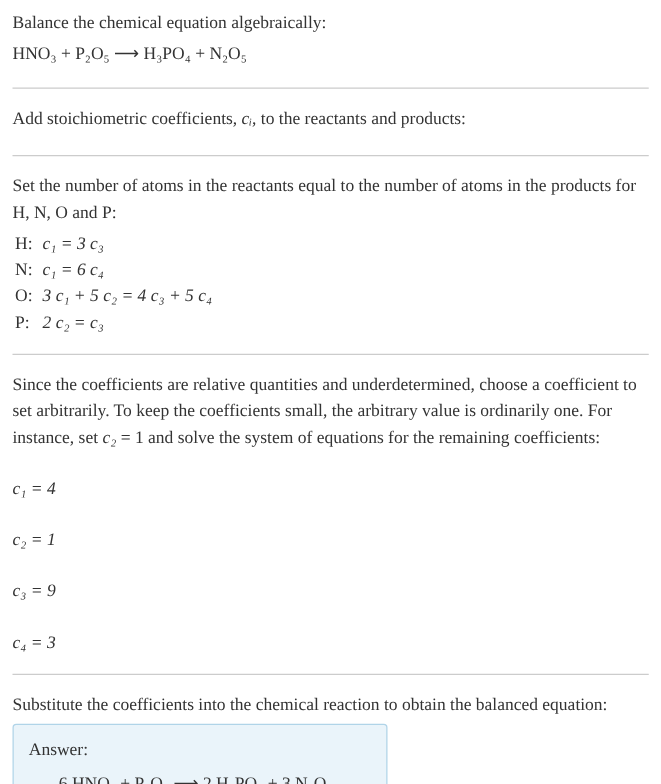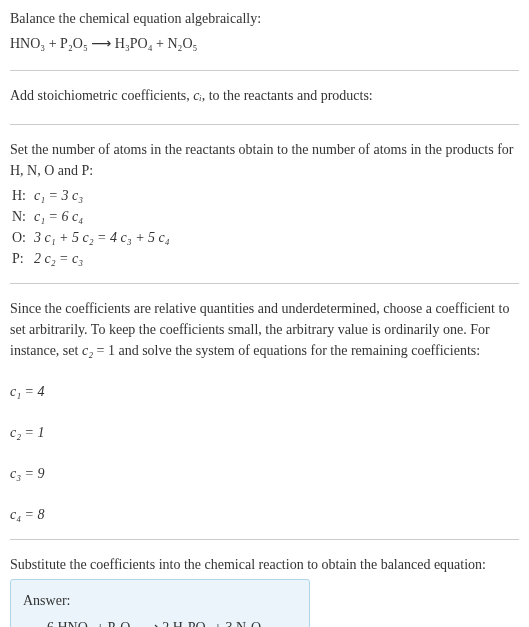--- a/index.html
+++ b/index.html
@@ -73,21 +73,21 @@
   <div class="equation">HNO₃ + P₂O₅ ⟶ H₃PO₄ + N₂O₅</div>
 </div>
 
 <div class="section">
   <div class="intro-text">
     <span>Add stoichiometric coefficients, </span><span class="ital">cᵢ</span><span>, to the reactants and products:</span>
   </div>
 </div>
 
 <div class="section">
-  <div class="intro-text">Set the number of atoms in the reactants obtain to the number of atoms in the products for H, N, O and P:</div>
+  <div class="intro-text">Set the number of atoms in the reactants equal to the number of atoms in the products for H, N, O and P:</div>
   <table class="atom-table">
     <tbody>
         <tr>
       <td class="elem">H:</td>
       <td class="ital">c₁ = 3 c₃</td>
     </tr>
     <tr>
       <td class="elem">N:</td>
       <td class="ital">c₁ = 6 c₄</td>
     </tr>
@@ -103,21 +103,21 @@
     </table>
 </div>
 
 <div class="section">
   <div class="intro-text">
     <span>Since the coefficients are relative quantities and underdetermined, choose a coefficient to set arbitrarily. To keep the coefficients small, the arbitrary value is ordinarily one. For instance, set </span><span class="ital">c₂</span><span> = 1 and solve the system of equations for the remaining coefficients:</span>
   </div>
   <div class="coef-line ital">c₁ = 4</div>
   <div class="coef-line ital">c₂ = 1</div>
   <div class="coef-line ital">c₃ = 9</div>
-  <div class="coef-line ital">c₄ = 8</div>
+  <div class="coef-line ital">c₄ = 3</div>
 </div>
 
 <div>
   <div class="intro-text">Substitute the coefficients into the chemical reaction to obtain the balanced equation:</div>
   <div class="answer-box">
     <div class="answer-label">Answer:</div>
     <div class="answer-eq">6 HNO₃ + P₂O₅ ⟶ 2 H₃PO₄ + 3 N₂O₅</div>
   </div>
 </div>
 

